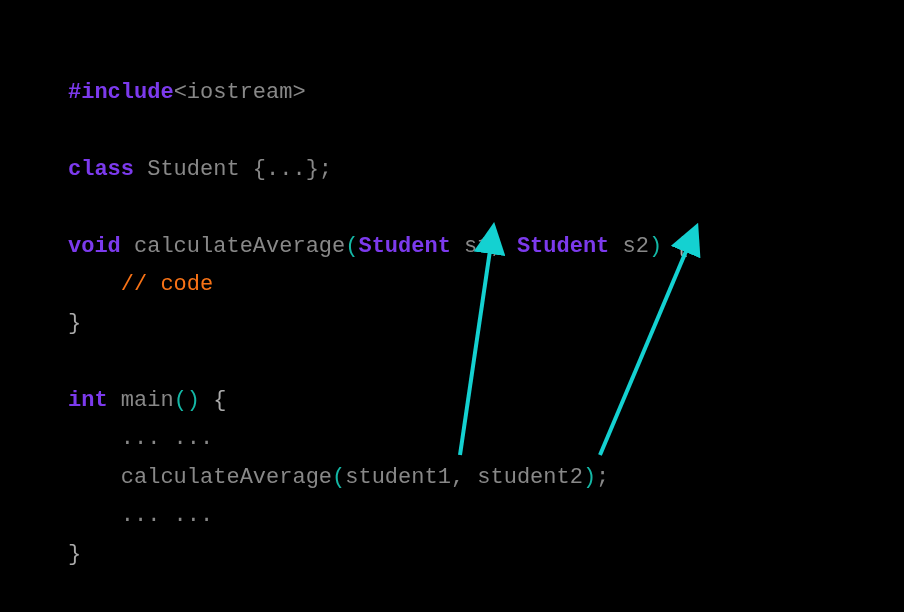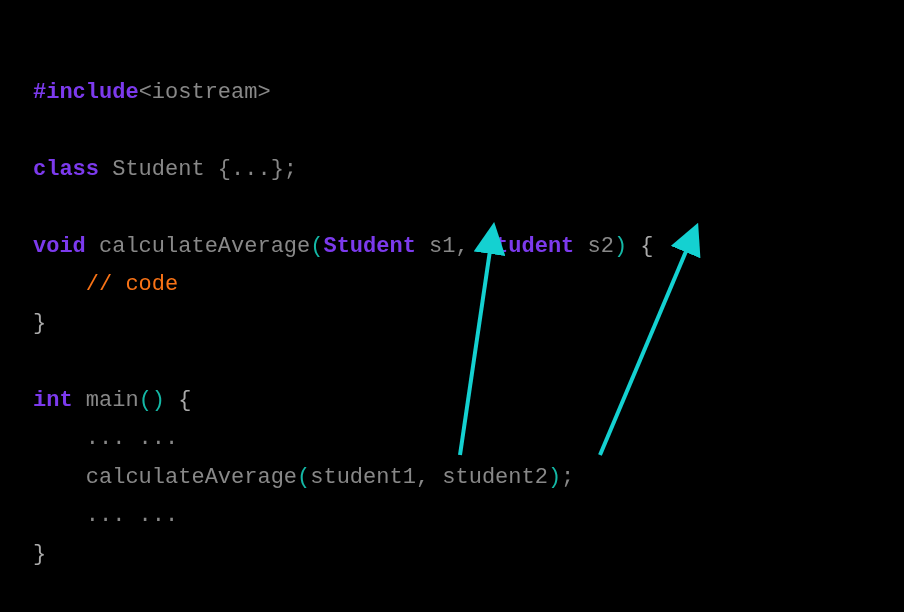--- a/index.html
+++ b/index.html
@@ -7,21 +7,21 @@
     padding: 0;
     background: #000;
     width: 904px;
     height: 612px;
     font-family: 'Consolas', 'Monaco', 'Courier New', monospace;
     font-size: 22px;
     position: relative;
     overflow: hidden;
   }
   .code-container {
-    padding: 35px 33px;
+    padding: 35px 68px;
     line-height: 1.75;
     white-space: pre;
   }
   .kw-purple { color: #7c3aed; font-weight: bold; }
   .txt-gray { color: #888; }
   .txt-teal { color: #14b8a6; }
   .txt-orange { color: #f97316; }
   .txt-brace { color: #aaa; }
   svg.arrows {
     position: absolute;

